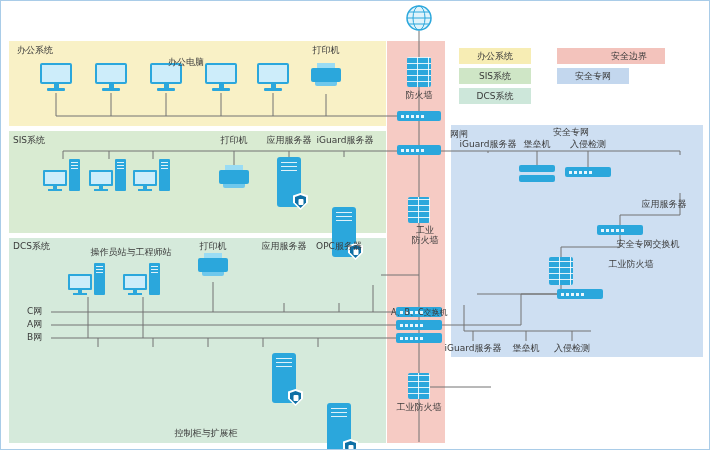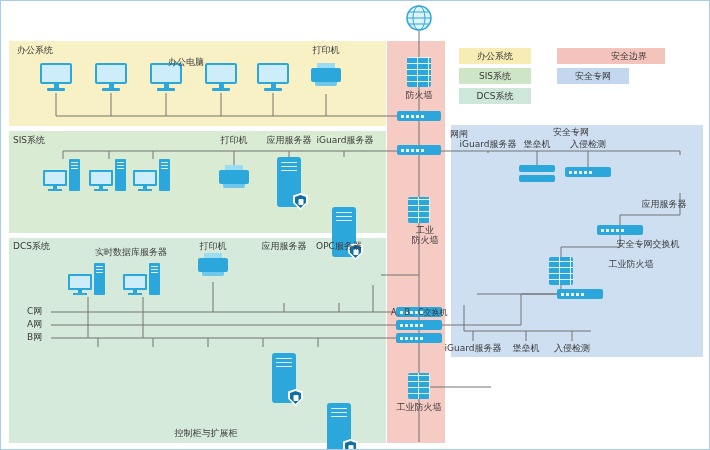--- a/index.html
+++ b/index.html
@@ -291,21 +291,21 @@
   <span class="lbl" style="left:16px;top:44px">办公系统</span>
   <span class="lbl c" style="left:185px;top:56px">办公电脑</span>
   <span class="lbl c" style="left:325px;top:44px">打印机</span>
 
   <span class="lbl" style="left:12px;top:134px">SIS系统</span>
   <span class="lbl c" style="left:233px;top:134px">打印机</span>
   <span class="lbl c" style="left:288px;top:134px">应用服务器</span>
   <span class="lbl c" style="left:344px;top:134px">iGuard服务器</span>
 
   <span class="lbl" style="left:12px;top:240px">DCS系统</span>
-  <span class="lbl c" style="left:130px;top:246px">实时数据库服务器</span>
+  <span class="lbl c" style="left:130px;top:246px">操作员站与工程师站</span>
   <span class="lbl c" style="left:212px;top:240px">打印机</span>
   <span class="lbl c" style="left:283px;top:240px">应用服务器</span>
   <span class="lbl c" style="left:338px;top:240px">OPC服务器</span>
   <span class="lbl" style="left:26px;top:305px">C网</span>
   <span class="lbl" style="left:26px;top:318px">A网</span>
   <span class="lbl" style="left:26px;top:331px">B网</span>
   <span class="lbl c" style="left:205px;top:427px">控制柜与扩展柜</span>
 
   <span class="lbl c" style="left:418px;top:89px">防火墙</span>
   <span class="lbl c" style="left:458px;top:128px">网闸</span>

